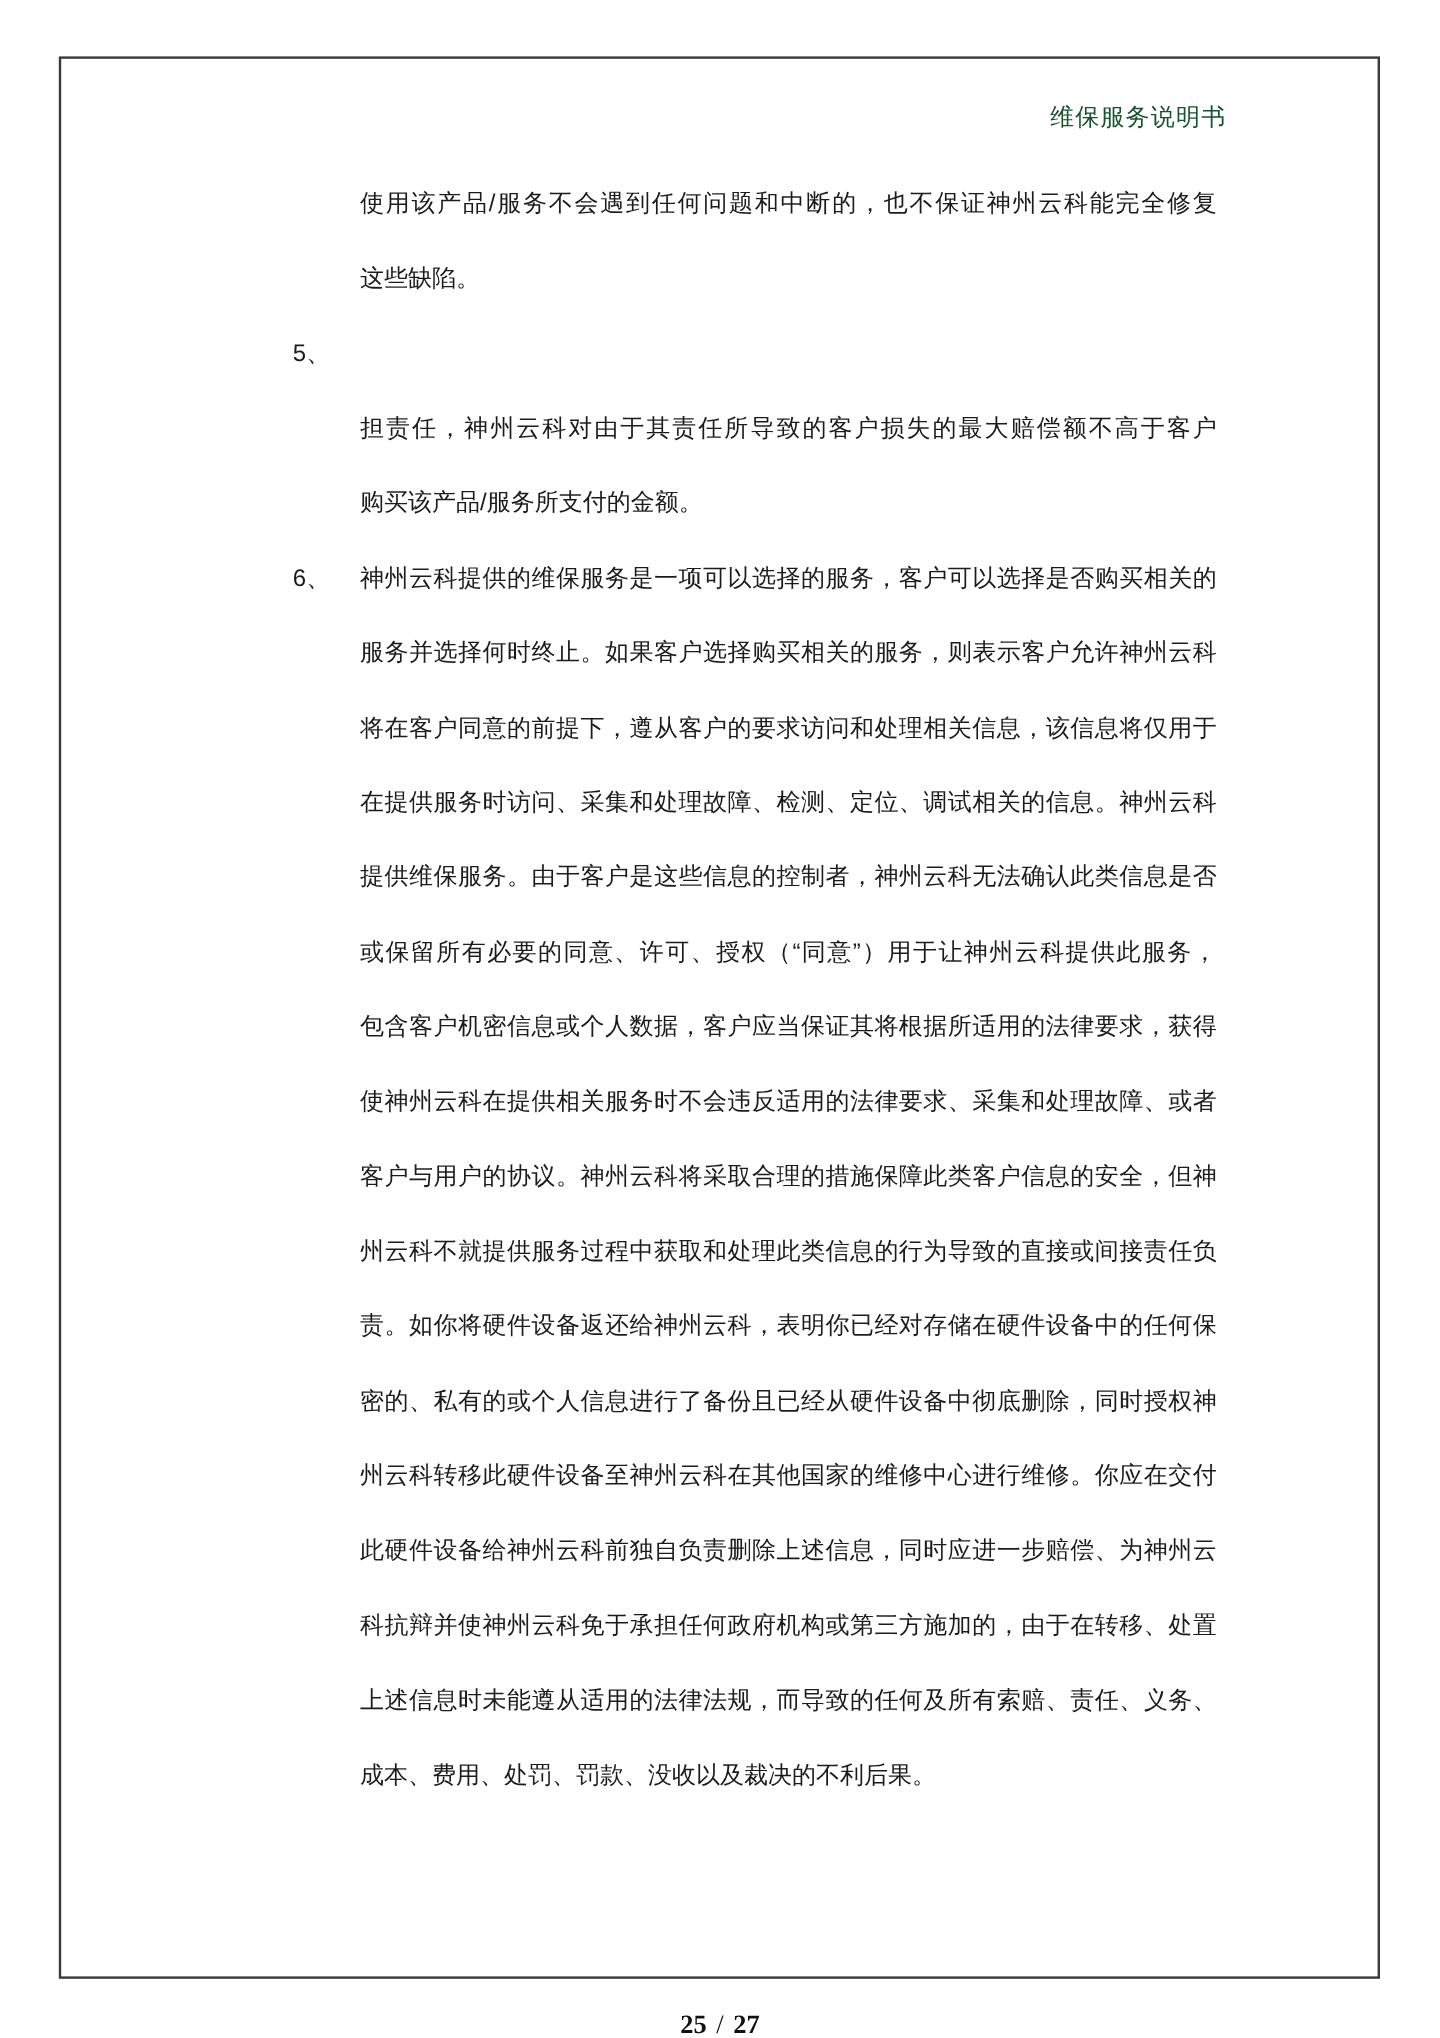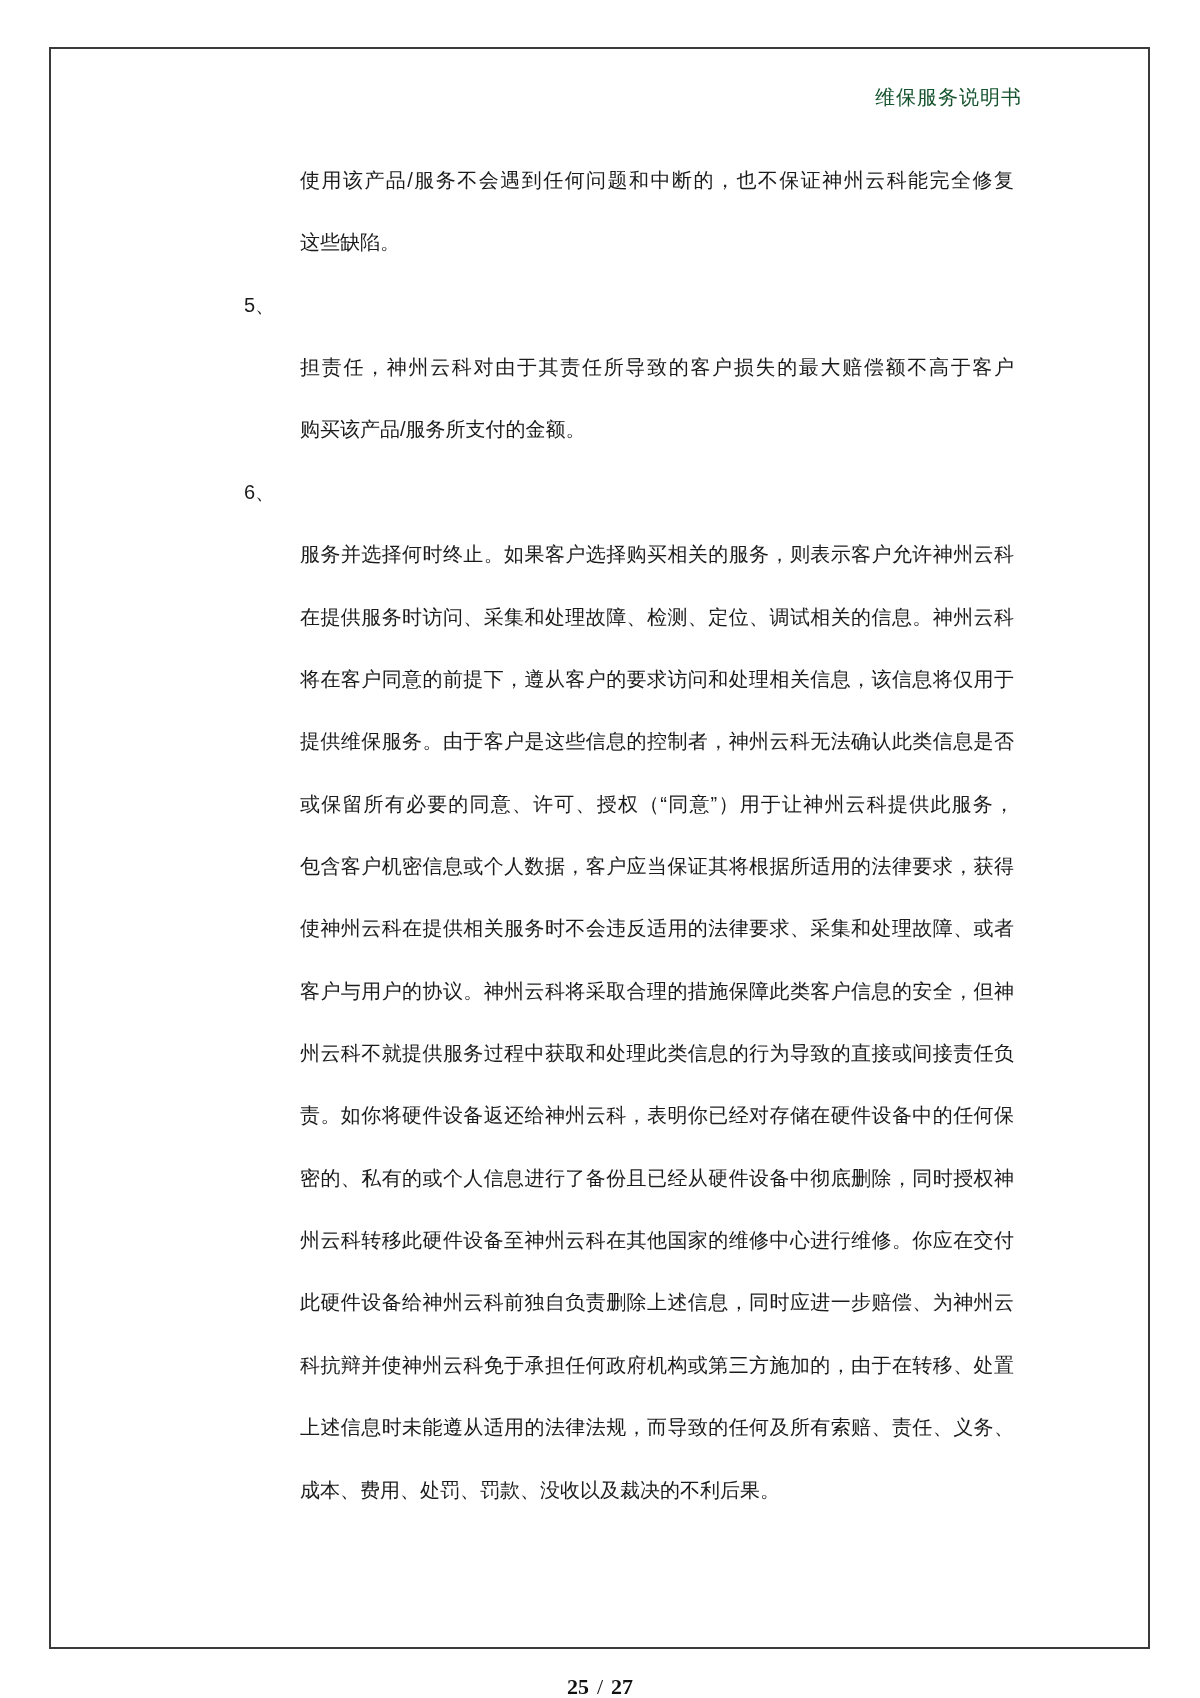--- a/index.html
+++ b/index.html
@@ -29,21 +29,21 @@
     top: 84px;
     right: 178px;
     font-family: "Liberation Serif", serif;
     font-size: 20px;
     letter-spacing: 1px;
     color: #14532d;
   }
   .content {
     position: absolute;
     left: 300px;
-    top: 149px;
+    top: 139px;
     width: 714px;
     font-size: 20px;
     color: #1b1b1b;
   }
   .line {
     position: relative;
     height: 62.36px;
     line-height: 62.36px;
     word-break: break-all;
   }
@@ -81,24 +81,24 @@
   <div class="header">
     <span>维保服务说明书</span>
   </div>
 
   <div class="content" id="body-lines">
       <div class="line justify"><span>使用该产品/服务不会遇到任何问题和中断的，也不保证神州云科能完全修复</span></div>
       <div class="line"><span>这些缺陷。</span></div>
       <div class="line justify"><span class="num">5、</span></div>
       <div class="line justify"><span>担责任，神州云科对由于其责任所导致的客户损失的最大赔偿额不高于客户</span></div>
       <div class="line"><span>购买该产品/服务所支付的金额。</span></div>
-      <div class="line justify"><span class="num">6、</span></div>
+      <div class="line justify"><span class="num">6、</span><span>神州云科提供的维保服务是一项可以选择的服务，客户可以选择是否购买相关的</span></div>
       <div class="line justify"><span>服务并选择何时终止。如果客户选择购买相关的服务，则表示客户允许神州云科</span></div>
+      <div class="line justify"><span>将在客户同意的前提下，遵从客户的要求访问和处理相关信息，该信息将仅用于</span></div>
       <div class="line justify"><span>在提供服务时访问、采集和处理故障、检测、定位、调试相关的信息。神州云科</span></div>
-      <div class="line justify"><span>将在客户同意的前提下，遵从客户的要求访问和处理相关信息，该信息将仅用于</span></div>
       <div class="line justify"><span>提供维保服务。由于客户是这些信息的控制者，神州云科无法确认此类信息是否</span></div>
       <div class="line justify"><span>或保留所有必要的同意、许可、授权（“同意”）用于让神州云科提供此服务，</span></div>
       <div class="line justify"><span>包含客户机密信息或个人数据，客户应当保证其将根据所适用的法律要求，获得</span></div>
       <div class="line justify"><span>使神州云科在提供相关服务时不会违反适用的法律要求、采集和处理故障、或者</span></div>
       <div class="line justify"><span>客户与用户的协议。神州云科将采取合理的措施保障此类客户信息的安全，但神</span></div>
       <div class="line justify"><span>州云科不就提供服务过程中获取和处理此类信息的行为导致的直接或间接责任负</span></div>
       <div class="line justify"><span>责。如你将硬件设备返还给神州云科，表明你已经对存储在硬件设备中的任何保</span></div>
       <div class="line justify"><span>密的、私有的或个人信息进行了备份且已经从硬件设备中彻底删除，同时授权神</span></div>
       <div class="line justify"><span>州云科转移此硬件设备至神州云科在其他国家的维修中心进行维修。你应在交付</span></div>
       <div class="line justify"><span>此硬件设备给神州云科前独自负责删除上述信息，同时应进一步赔偿、为神州云</span></div>

